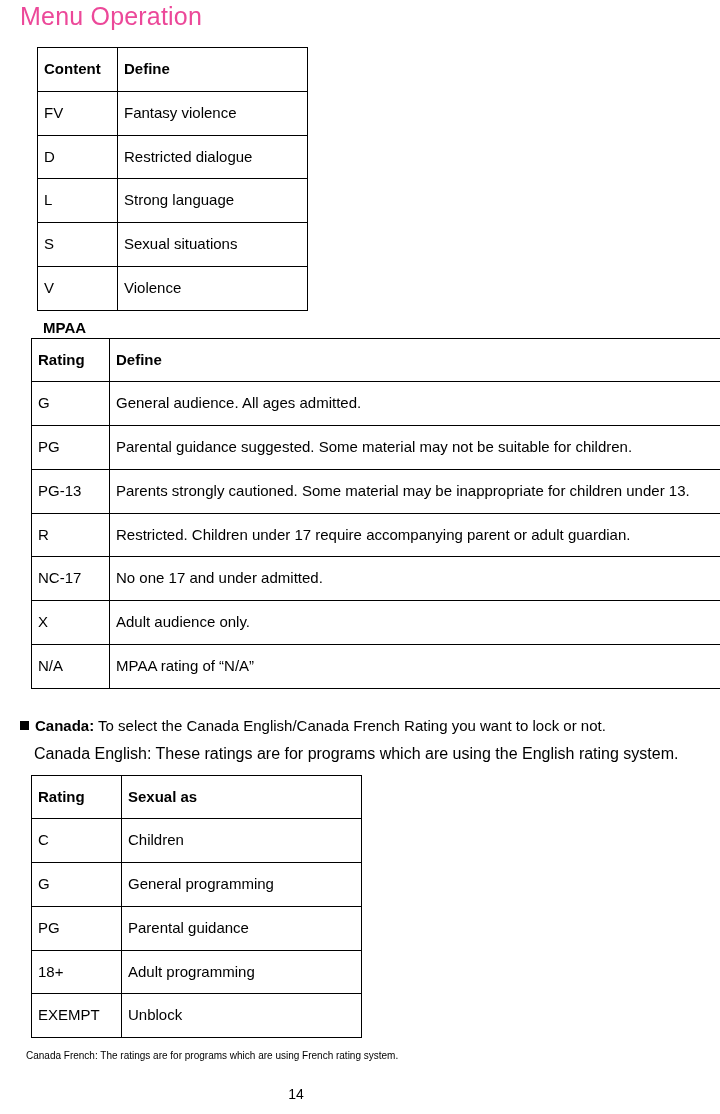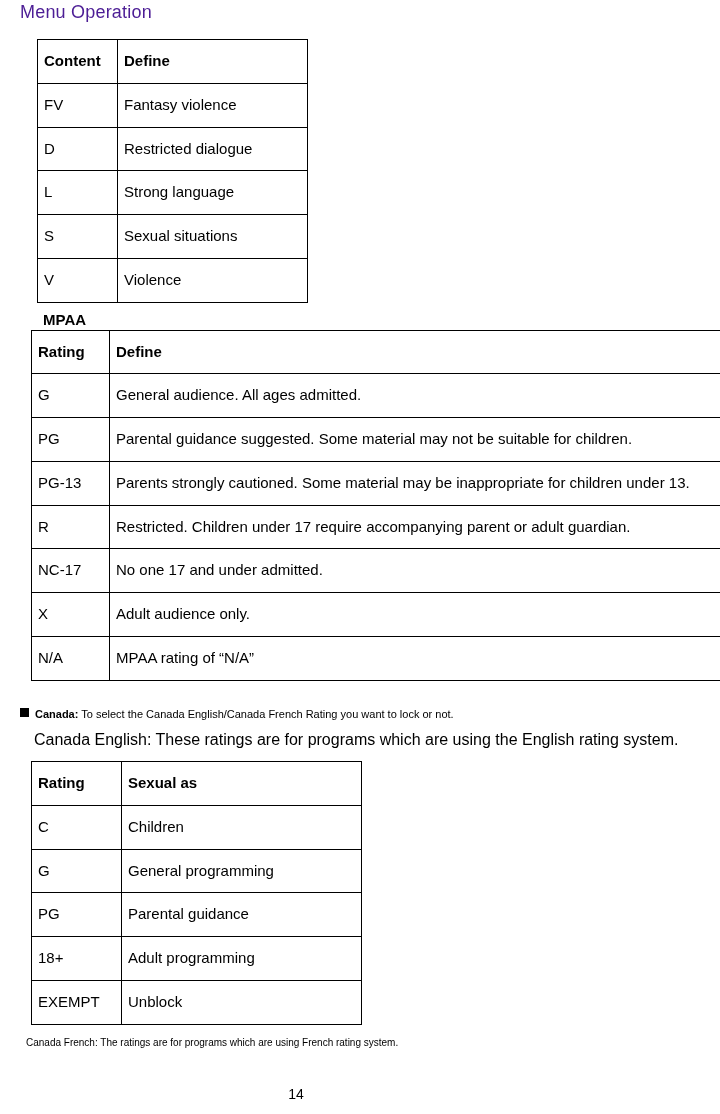--- a/index.html
+++ b/index.html
@@ -16,25 +16,25 @@
     overflow: hidden;
   }
   .page {
     position: relative;
     width: 720px;
     height: 1114px;
     box-sizing: border-box;
     padding: 0 12px;
   }
   .page-title {
-    font-size: 18px;
+    font-size: 25px;
     font-weight: normal;
     margin: 2px 0 0 8px;
     letter-spacing: 0.2px;
-    color: #4c1d95;
+    color: #ec4899;
   }
   table {
     border-collapse: collapse;
     table-layout: fixed;
   }
   table td, table th {
     border: 1px solid #000;
     padding: 12px 6px;
     font-size: 15px;
     text-align: left;
@@ -63,21 +63,21 @@
   
   #mpaa-table {
     margin: 0 0 0 19px;
     width: 700px;
   }
   #mpaa-table col.c1 { width: 78px; }
   #mpaa-table col.c2 { width: 622px; }
 
   .bullet-line {
     margin: 26px 0 0 8px;
-    font-size: 11px;
+    font-size: 15px;
     line-height: 1.4;
   }
   .bullet-square {
     display: inline-block;
     width: 9px;
     height: 9px;
     background: #000;
     margin-right: 6px;
     vertical-align: 1px;
   }

